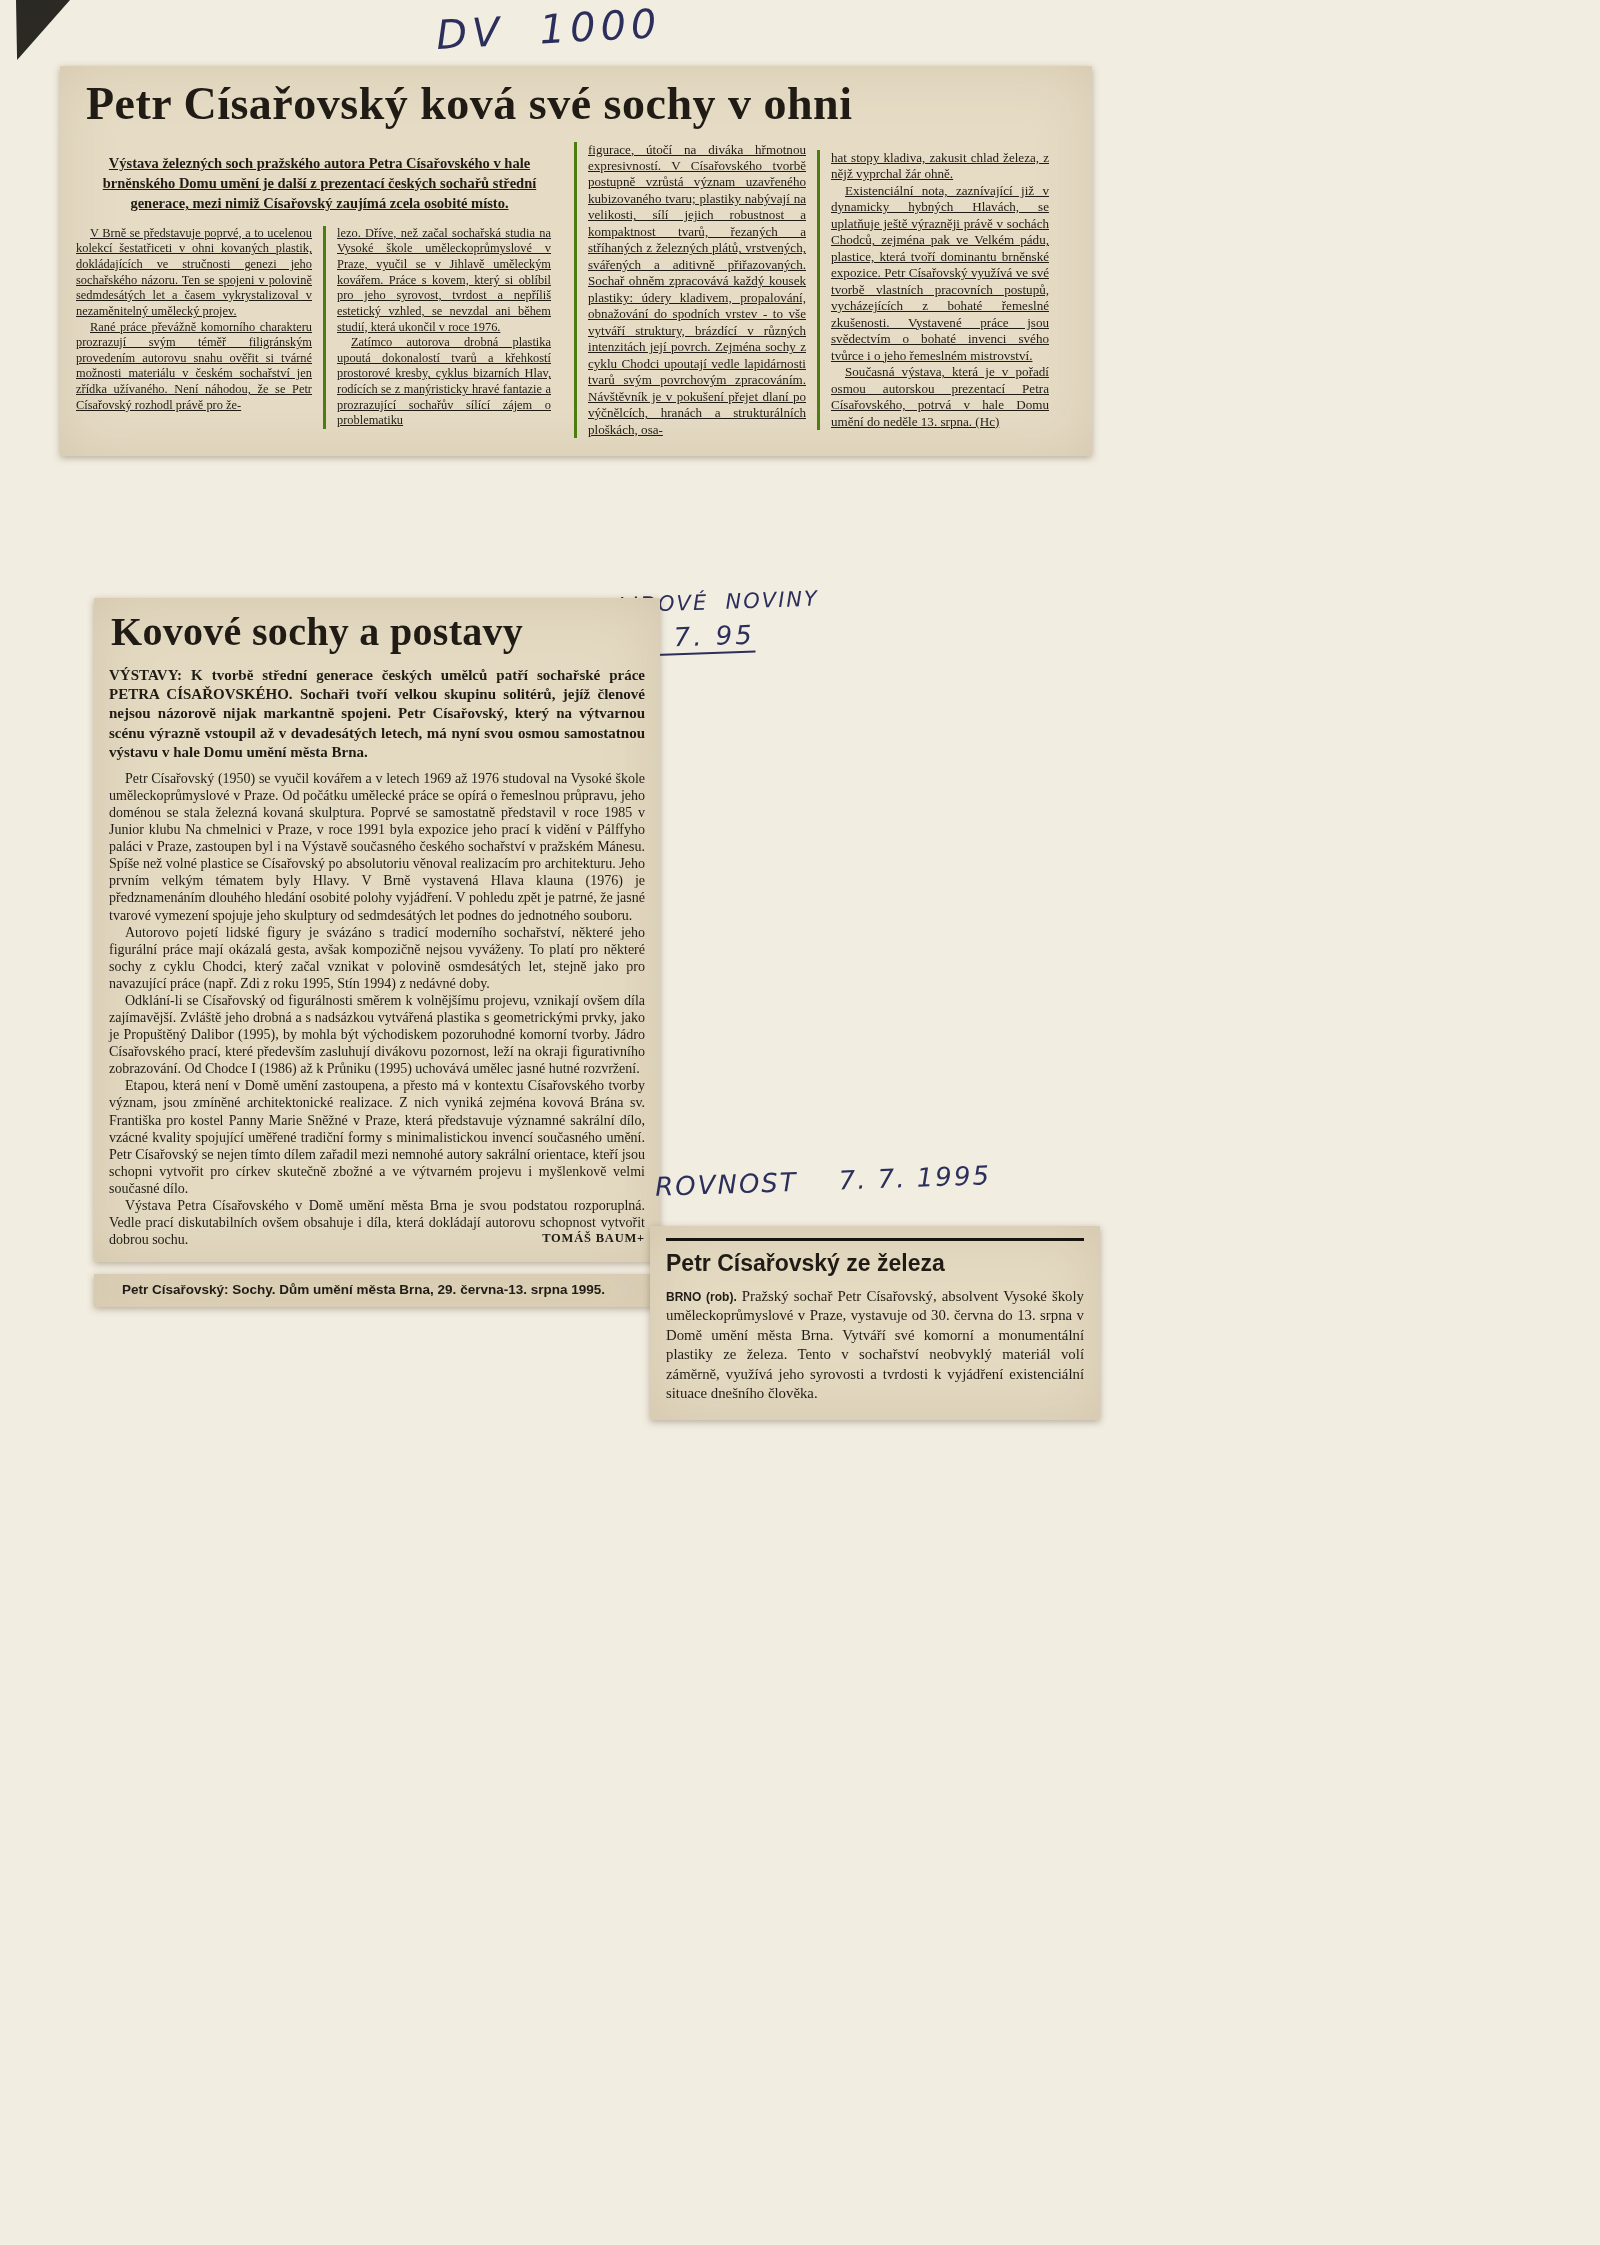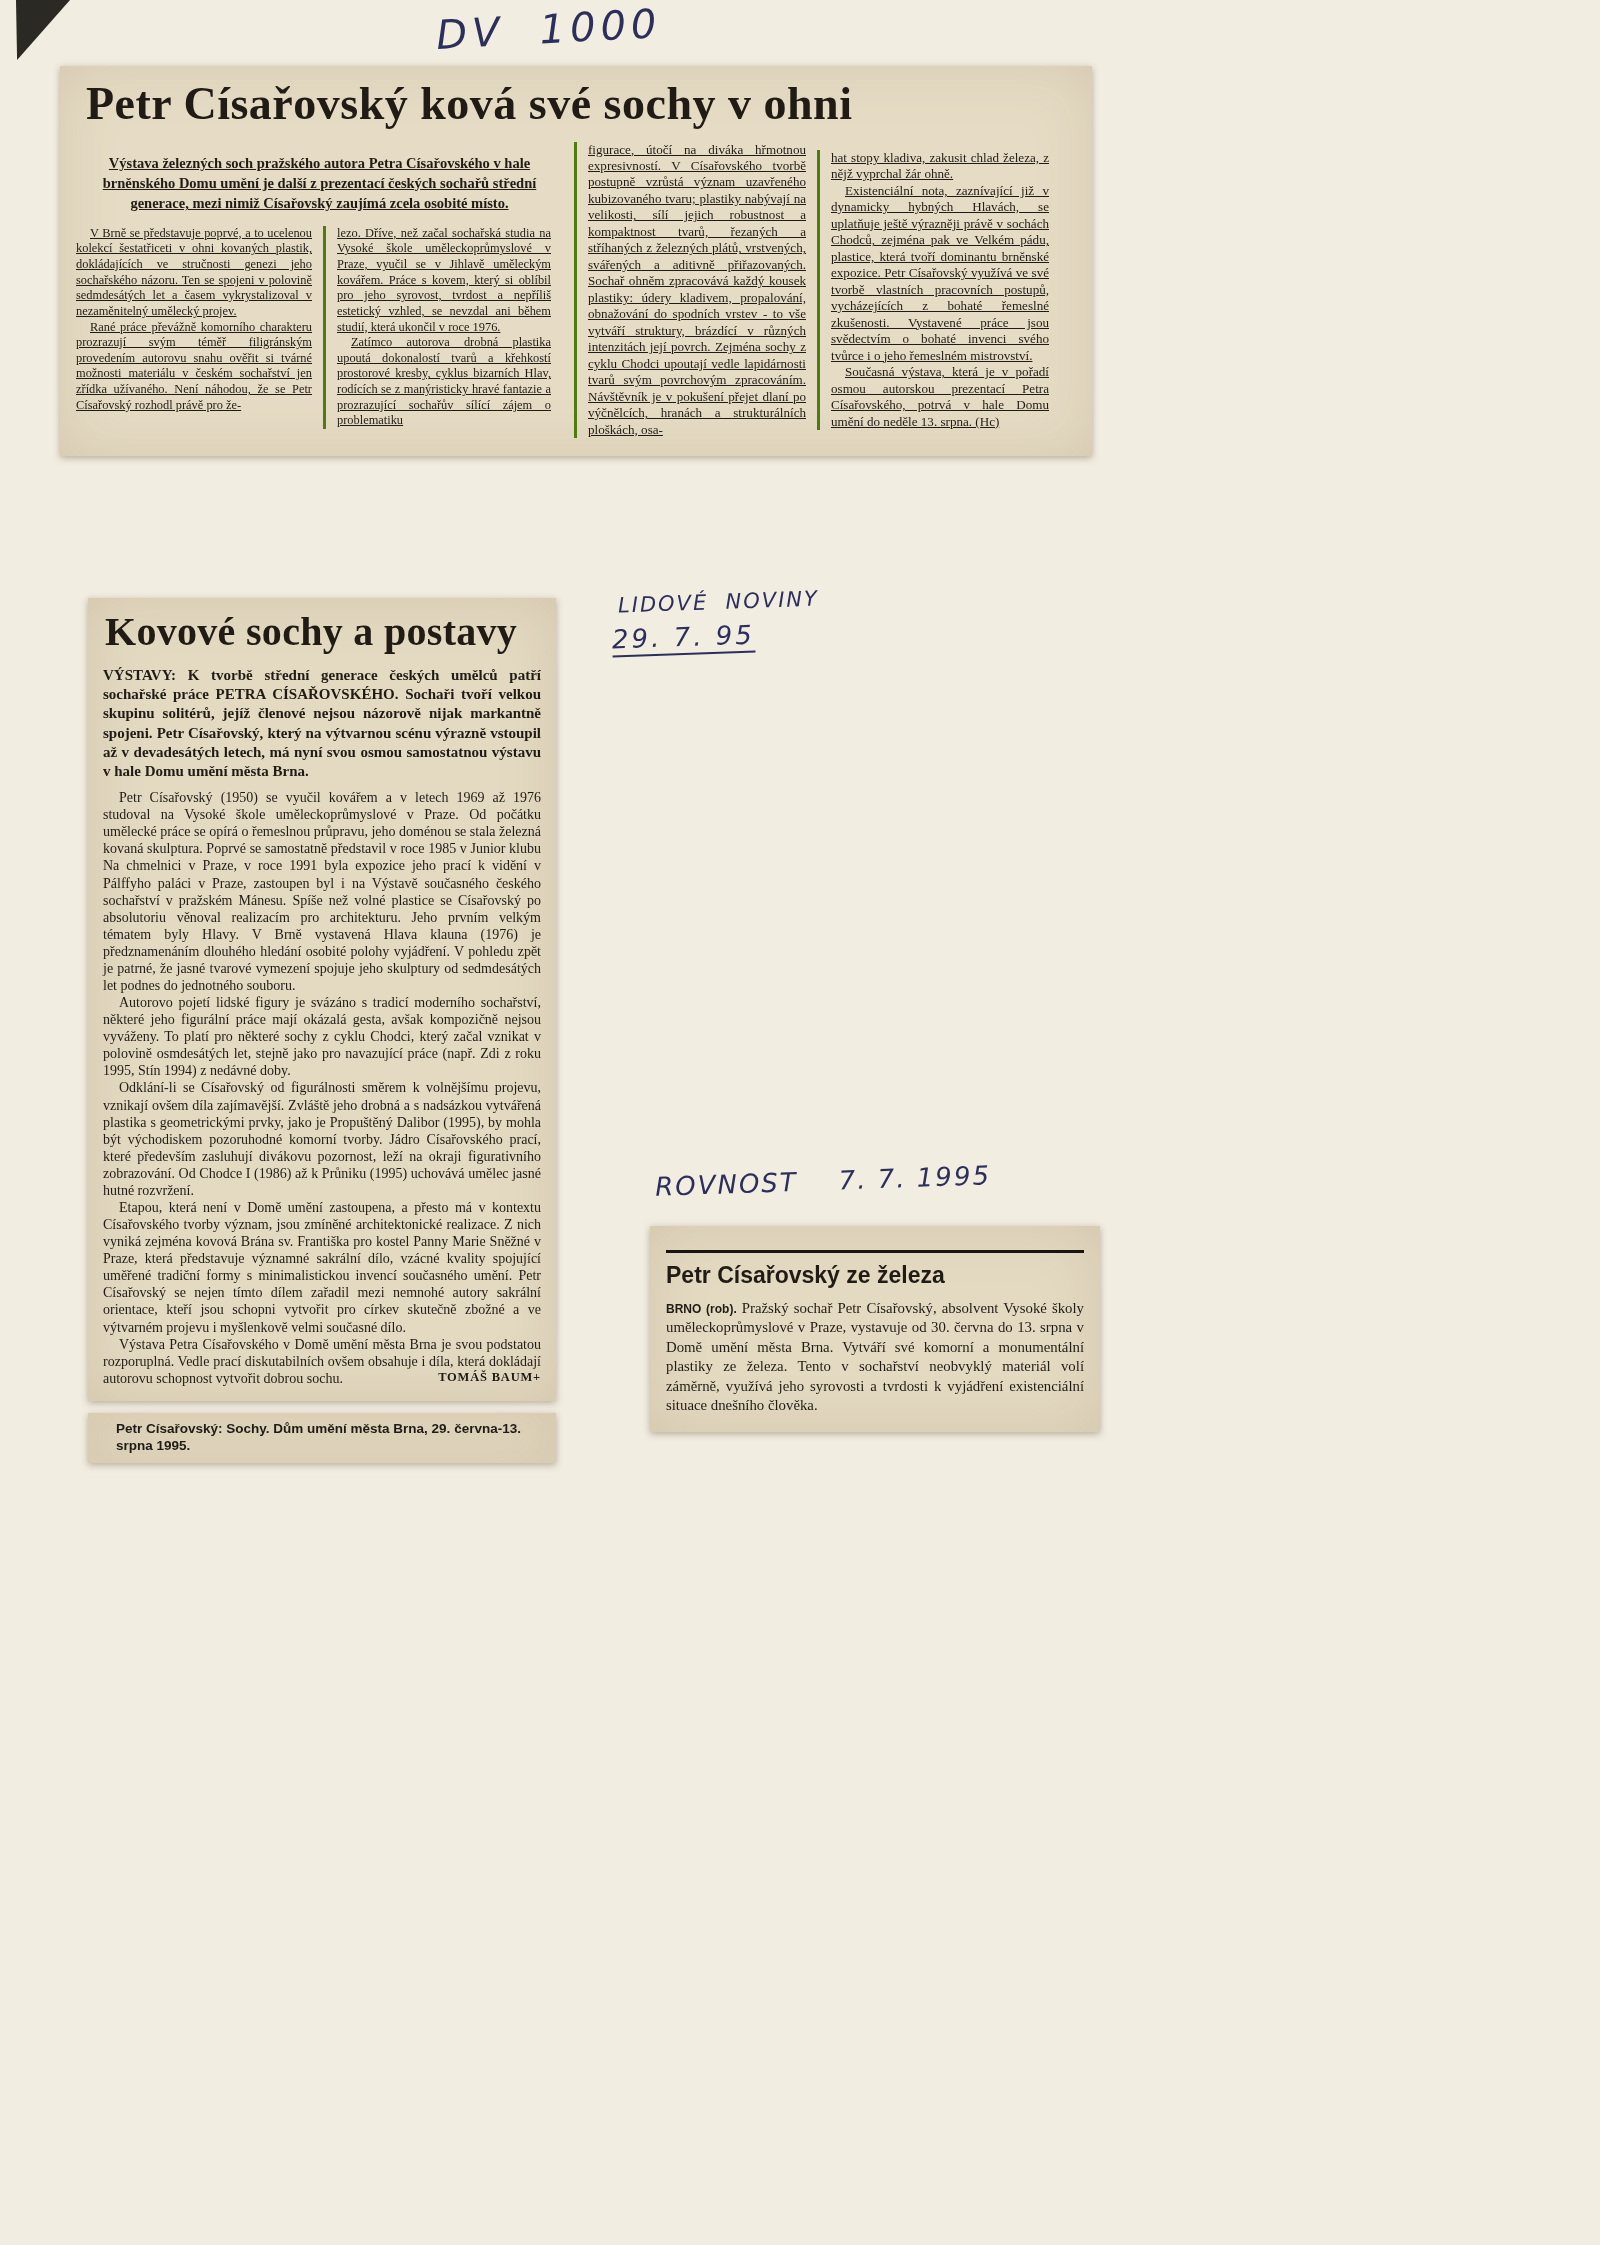--- a/index.html
+++ b/index.html
@@ -66,21 +66,21 @@
     text-align: justify;
   }
   .a1-col p { margin: 0; }
   .c3 { width: 232px; font-size: 13.1px; }
   .c4 { width: 232px; font-size: 13.1px; }
   .bl { border-left: 3px solid #4d7c0f; padding-left: 11px; margin-left: 11px; }
   .ind   { text-indent: 14px; }
   .noind { text-indent: 0; }
 
   
-  .clip2wrap { position: absolute; left: 88px; top: 598px; width: 468px; }
+  .clip2wrap { position: absolute; left: 94px; top: 598px; width: 566px; }
   .clip2wrap .clip { position: relative; width: 100%; }
   .clip2 { padding: 8px 15px 14px; background: #e4dac2; }
   .a2-headline {
     font: 700 40px/1.1 "Liberation Serif", serif;
     margin: 4px 0 12px 2px;
     letter-spacing: .3px;
   }
   .a2-lead {
     font: 700 15px/1.28 "Liberation Serif", serif;
     text-align: justify;
@@ -97,21 +97,21 @@
     margin-top: 12px;
     padding: 8px 28px;
     background: #e4dac2;
   }
   .caption p {
     margin: 0;
     font: 700 13.5px/1.25 "Liberation Sans", sans-serif;
   }
 
   
-  .clip3 { left: 650px; top: 1226px; width: 450px; padding: 24px 16px 16px; background: #e4dac2; }
+  .clip3 { left: 650px; top: 1226px; width: 450px; padding: 12px 16px 16px; background: #e4dac2; }
   .a3-headline {
     font: 700 23px/1.2 "Liberation Sans", sans-serif;
     border-top: 3px solid #18140f;
     padding-top: 9px;
     margin: 0 0 9px;
   }
   .a3-p {
     font: 400 14.8px/1.32 "Liberation Serif", serif;
     text-align: justify;
     margin: 0;

